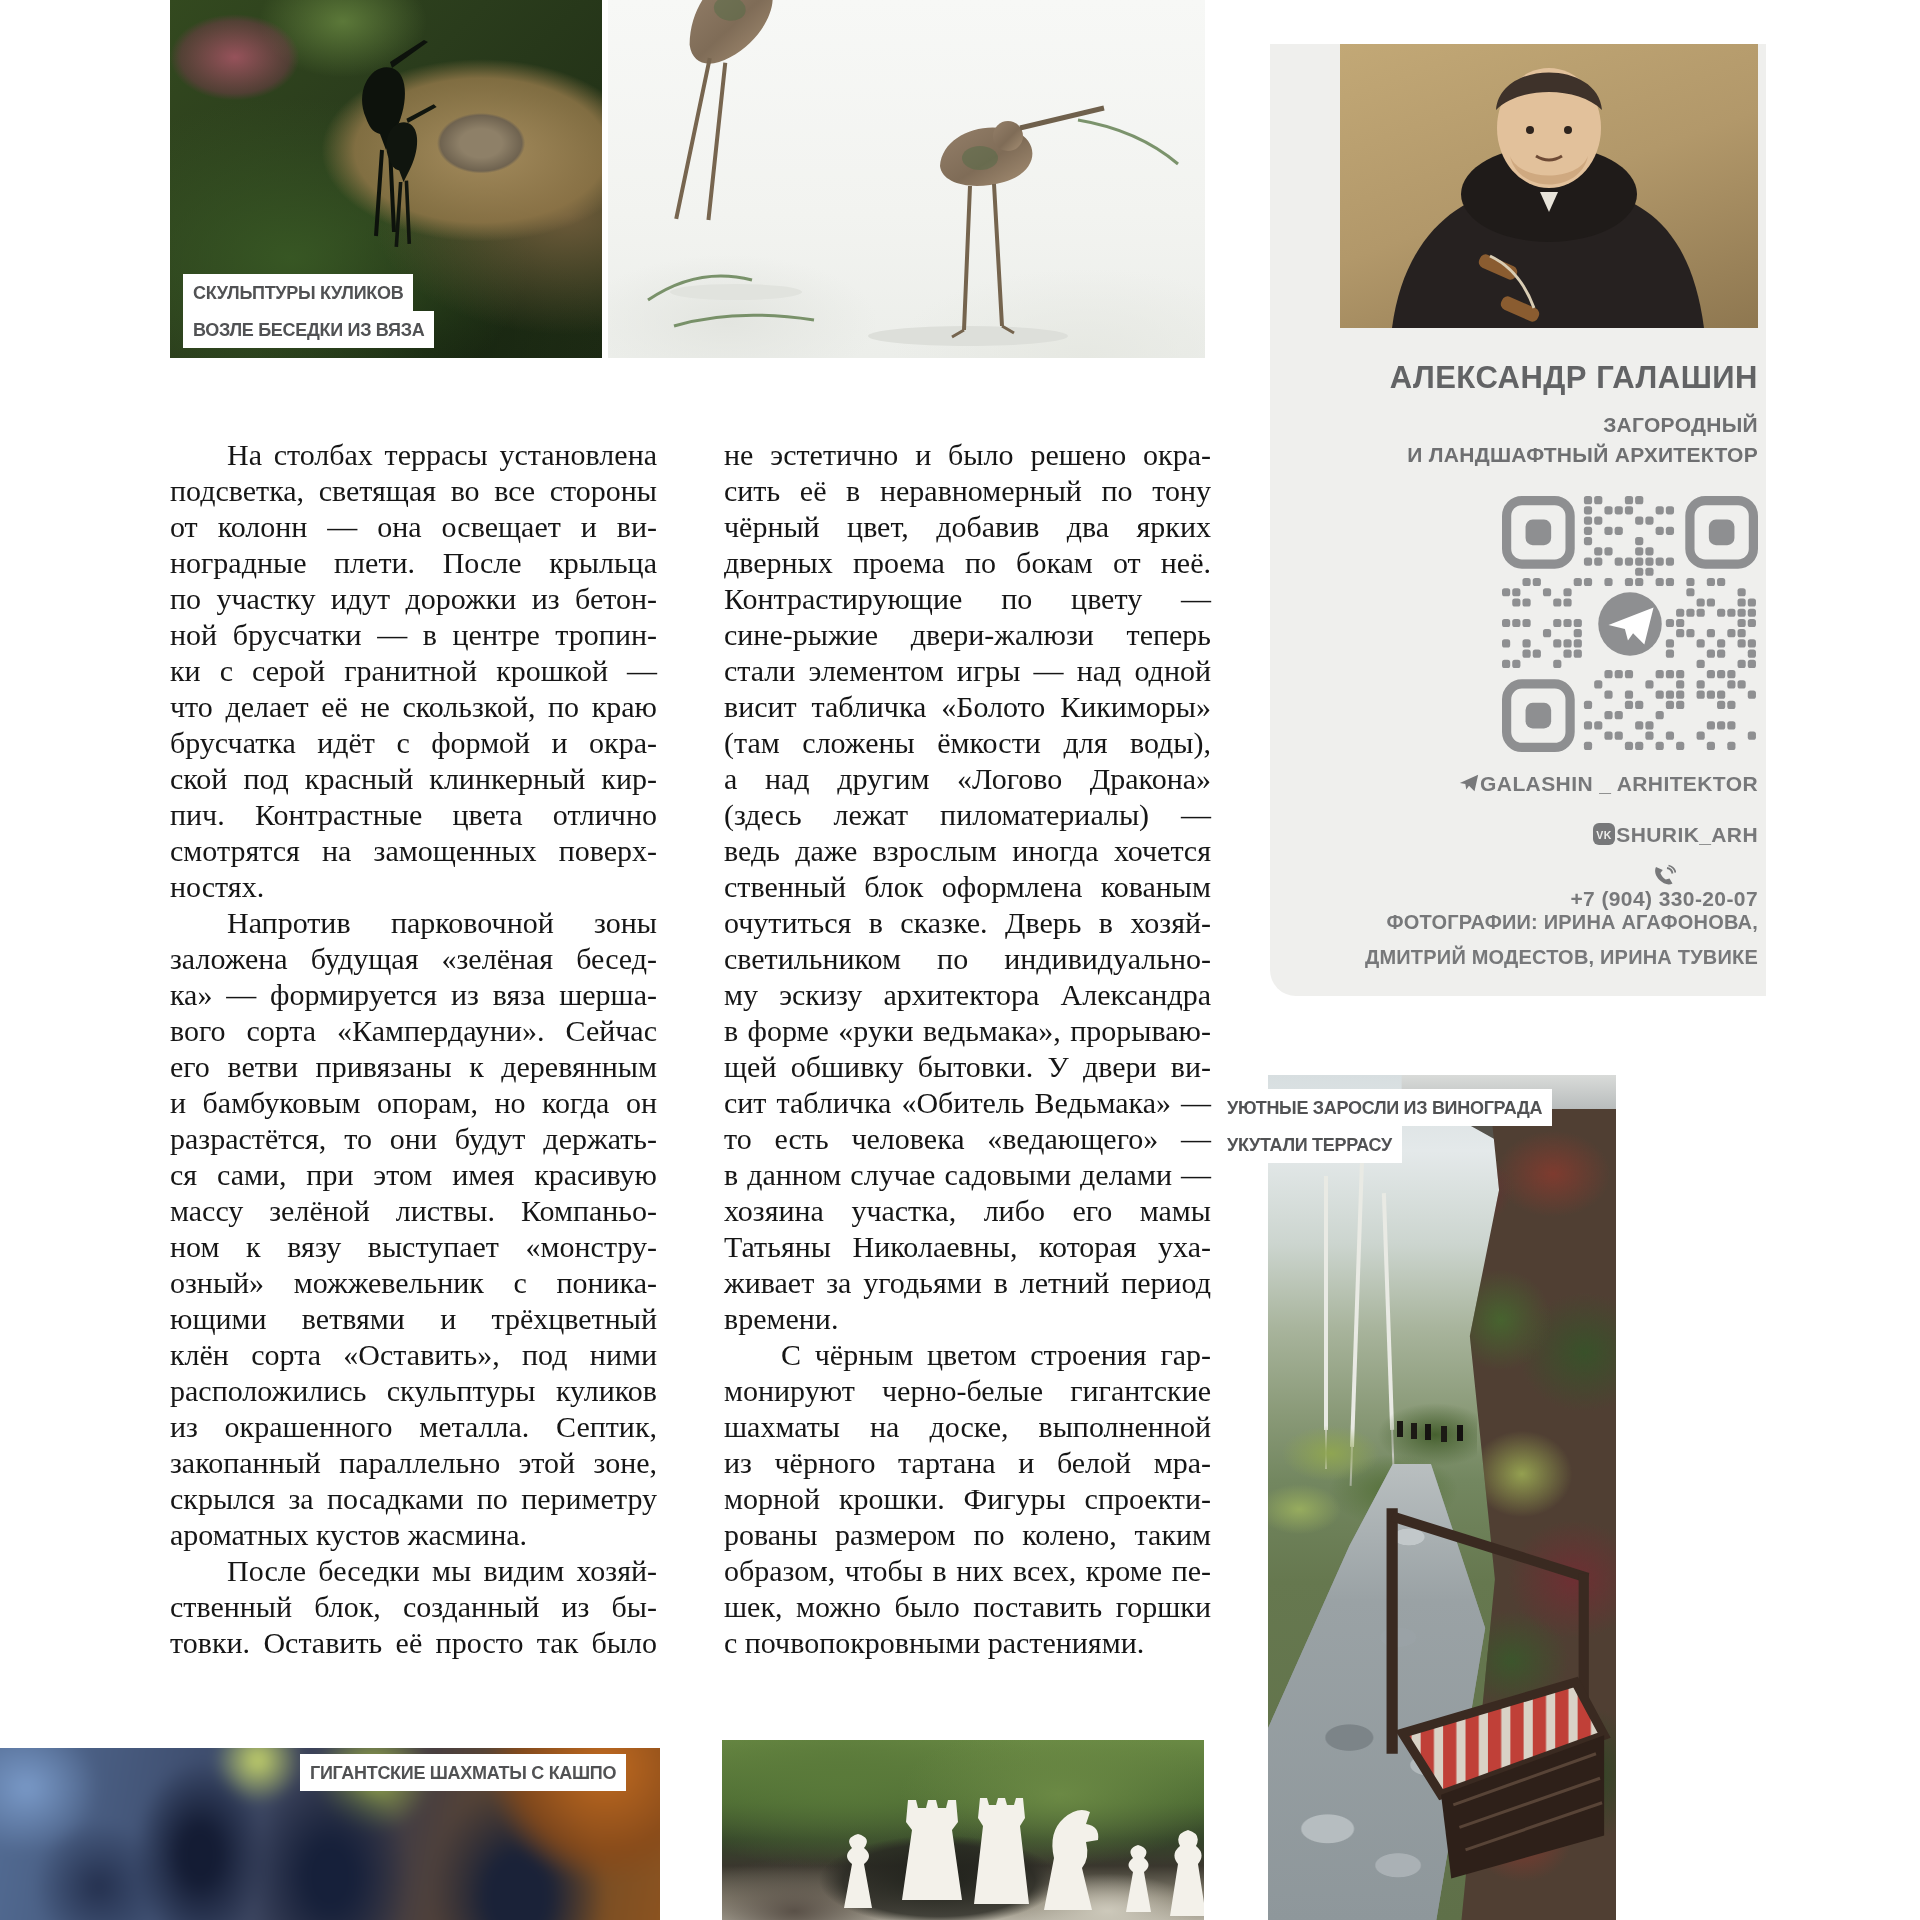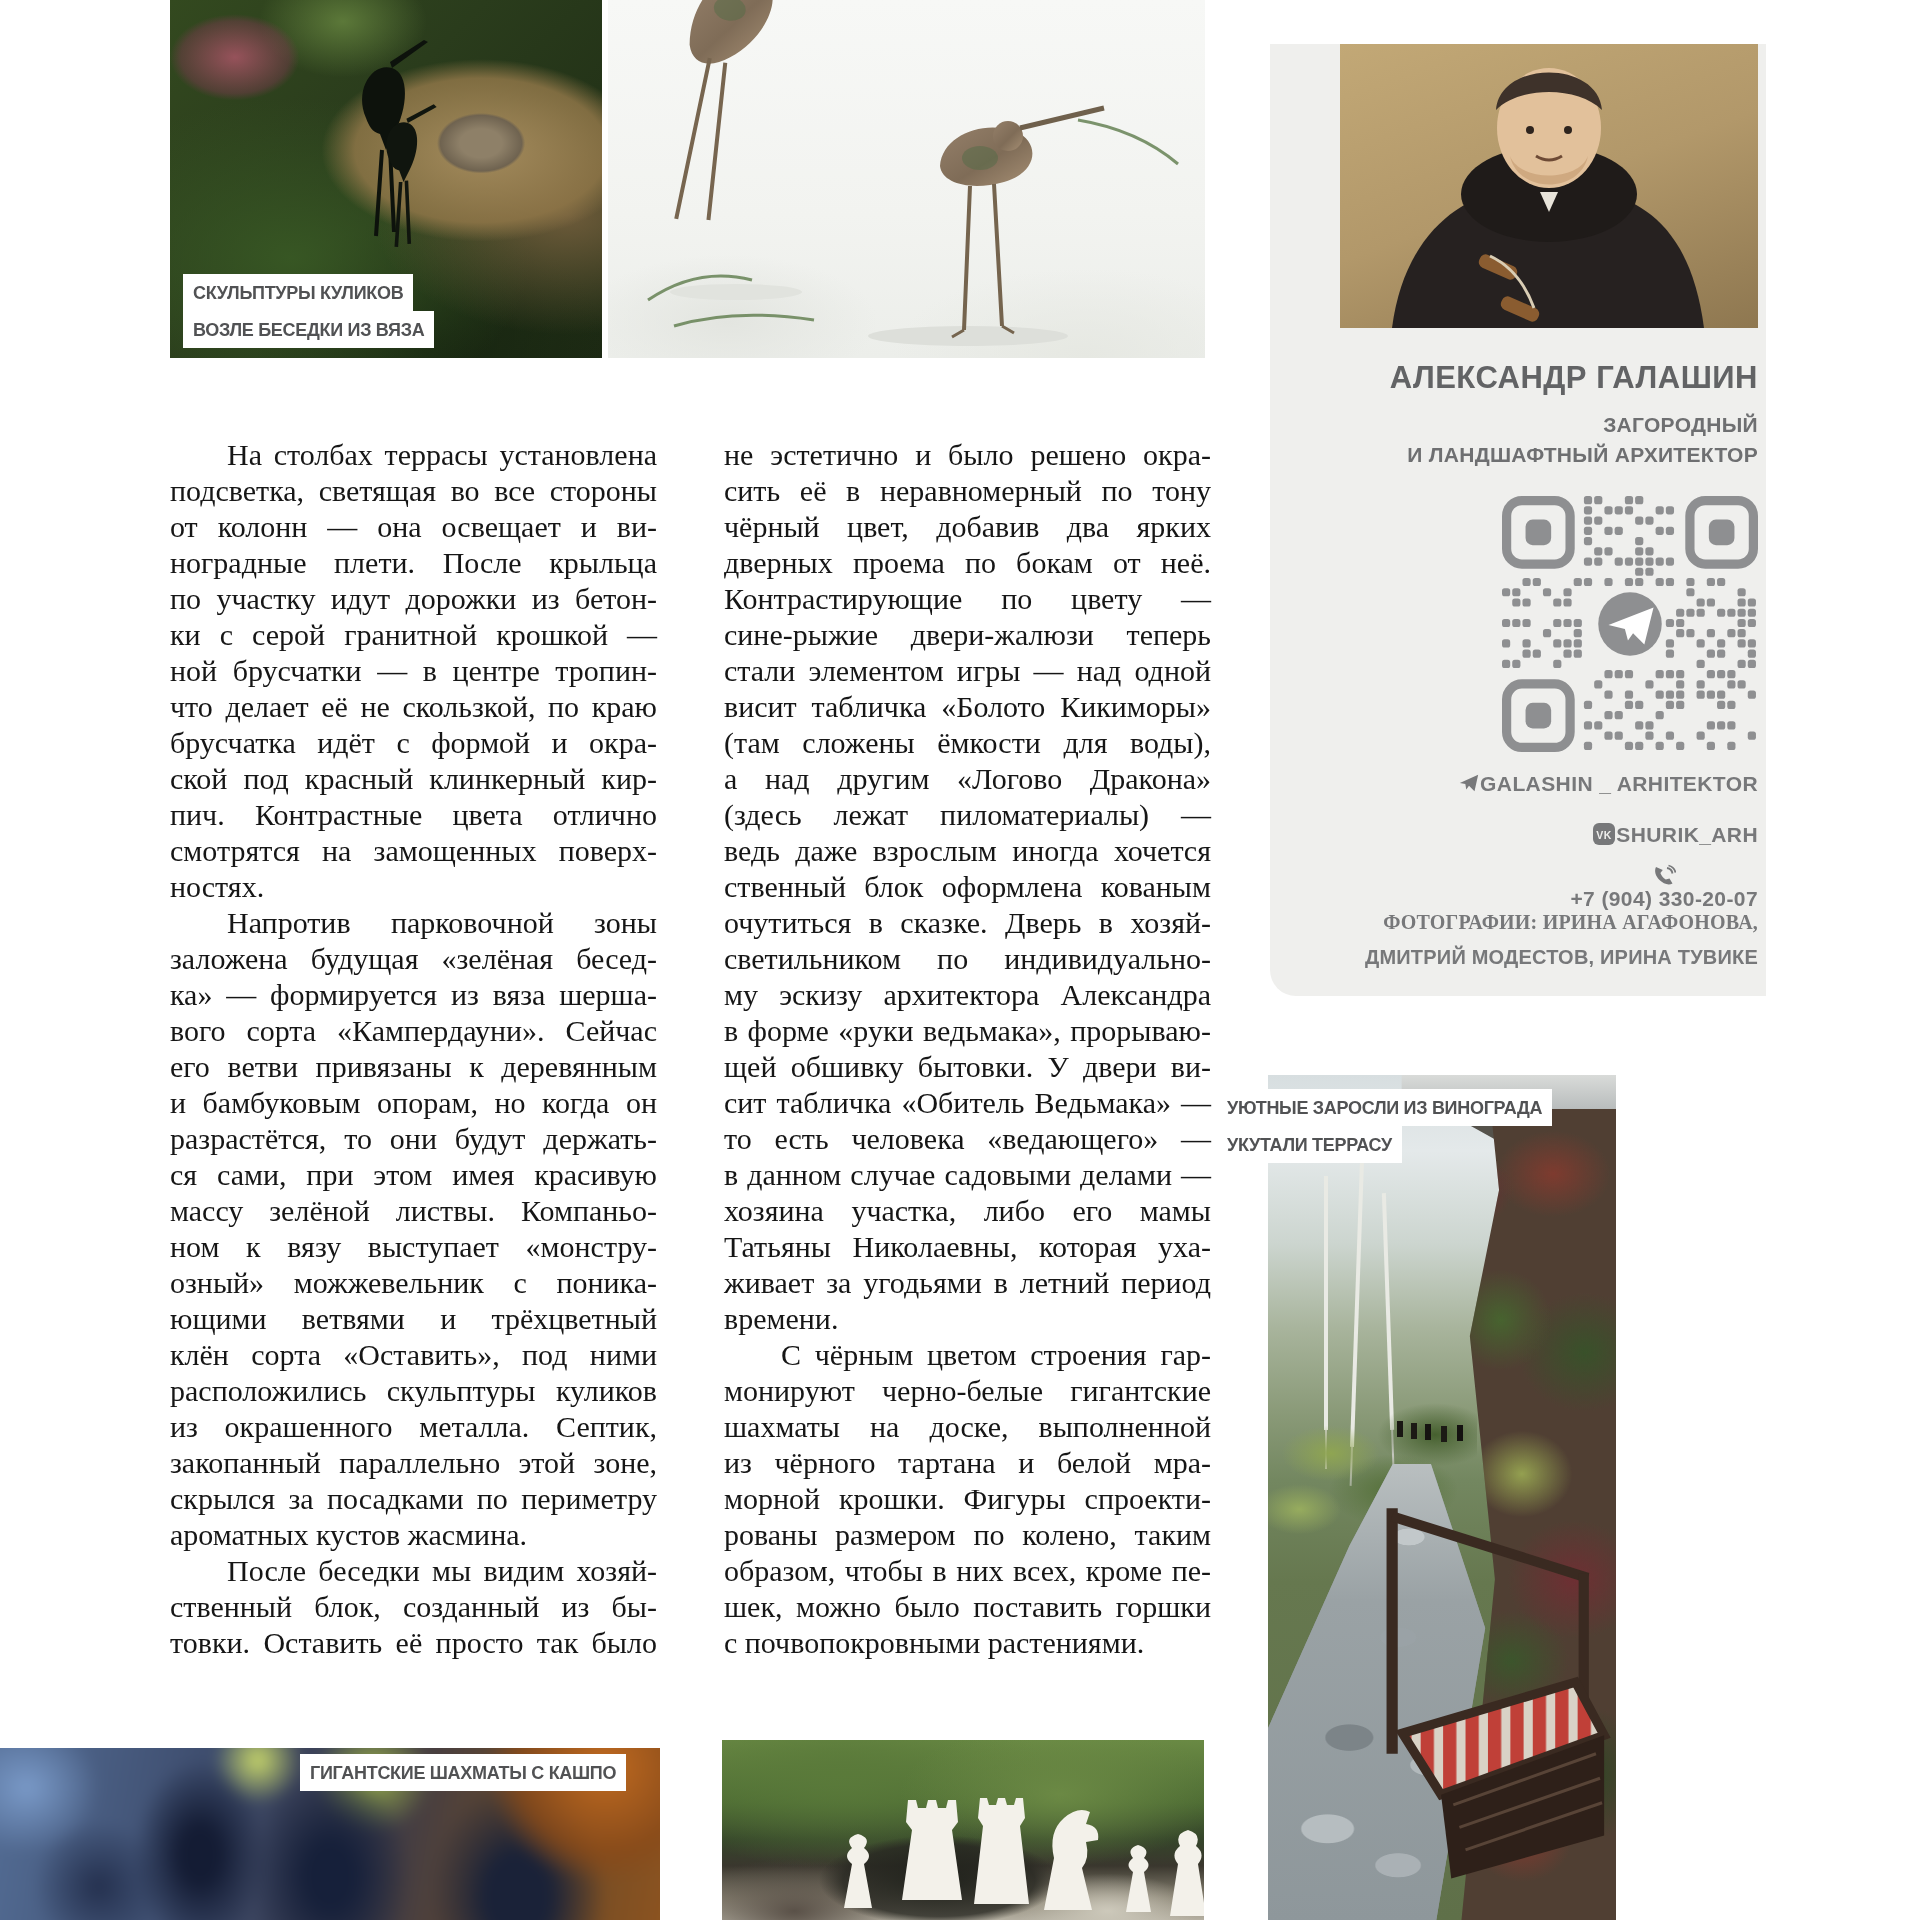--- a/index.html
+++ b/index.html
@@ -39,21 +39,21 @@
          font:700 31px/1 "Liberation Sans",sans-serif;letter-spacing:.5px;}
   .crole{position:absolute;right:48px;color:#6e6f71;text-align:right;
          font:700 21px/1 "Liberation Sans",sans-serif;letter-spacing:.3px;}
   .r1{top:370px;} .r2{top:400px;}
   .qr{position:absolute;right:48px;top:452px;width:256px;height:256px;}
   .handle{position:absolute;right:48px;display:flex;align-items:center;color:#77787a;
           font:700 21px/1 "Liberation Sans",sans-serif;letter-spacing:.4px;}
   .tg{top:728px;} .vk{top:778px;} .ph{top:820px;flex-direction:column;}
   .credits{position:absolute;right:48px;color:#77787a;text-align:right;
            font:700 20px/1 "Liberation Sans",sans-serif;letter-spacing:.2px;}
-  .c1{top:868px;font-family:Liberation Serif, serif;} .c2{top:903px;}
+  .c1{top:868px;} .c2{top:903px;}
 
   
   .col{position:absolute;top:437px;width:487px;color:#161616;
        font:30px/36px "Liberation Serif","DejaVu Serif",serif;}
   .tl{text-align:justify;text-align-last:justify;}
   .tl.pe{text-align-last:left;}
   .tl.ps{text-indent:57px;}
 
   
   .p3{left:0;top:1748px;width:660px;height:172px;}
@@ -398,22 +398,22 @@
     <div class="credits c1">ФОТОГРАФИИ: ИРИНА АГАФОНОВА,</div>
     <div class="credits c2">ДМИТРИЙ МОДЕСТОВ, ИРИНА ТУВИКЕ</div>
   </div>
 
   <div class="col" style="left:170px">
       <div class="tl ps">На столбах террасы установлена</div>
       <div class="tl">подсветка, светящая во все стороны</div>
       <div class="tl">от колонн — она освещает и ви-</div>
       <div class="tl">ноградные плети. После крыльца</div>
       <div class="tl">по участку идут дорожки из бетон-</div>
+      <div class="tl">ной брусчатки — в центре тропин-</div>
       <div class="tl">ки с серой гранитной крошкой —</div>
-      <div class="tl">ной брусчатки — в центре тропин-</div>
       <div class="tl">что делает её не скользкой, по краю</div>
       <div class="tl">брусчатка идёт с формой и окра-</div>
       <div class="tl">ской под красный клинкерный кир-</div>
       <div class="tl">пич. Контрастные цвета отлично</div>
       <div class="tl">смотрятся на замощенных поверх-</div>
       <div class="tl pe">ностях.</div>
       <div class="tl ps">Напротив парковочной зоны</div>
       <div class="tl">заложена будущая «зелёная бесед-</div>
       <div class="tl">ка» — формируется из вяза шерша-</div>
       <div class="tl">вого сорта «Кампердауни». Сейчас</div>

